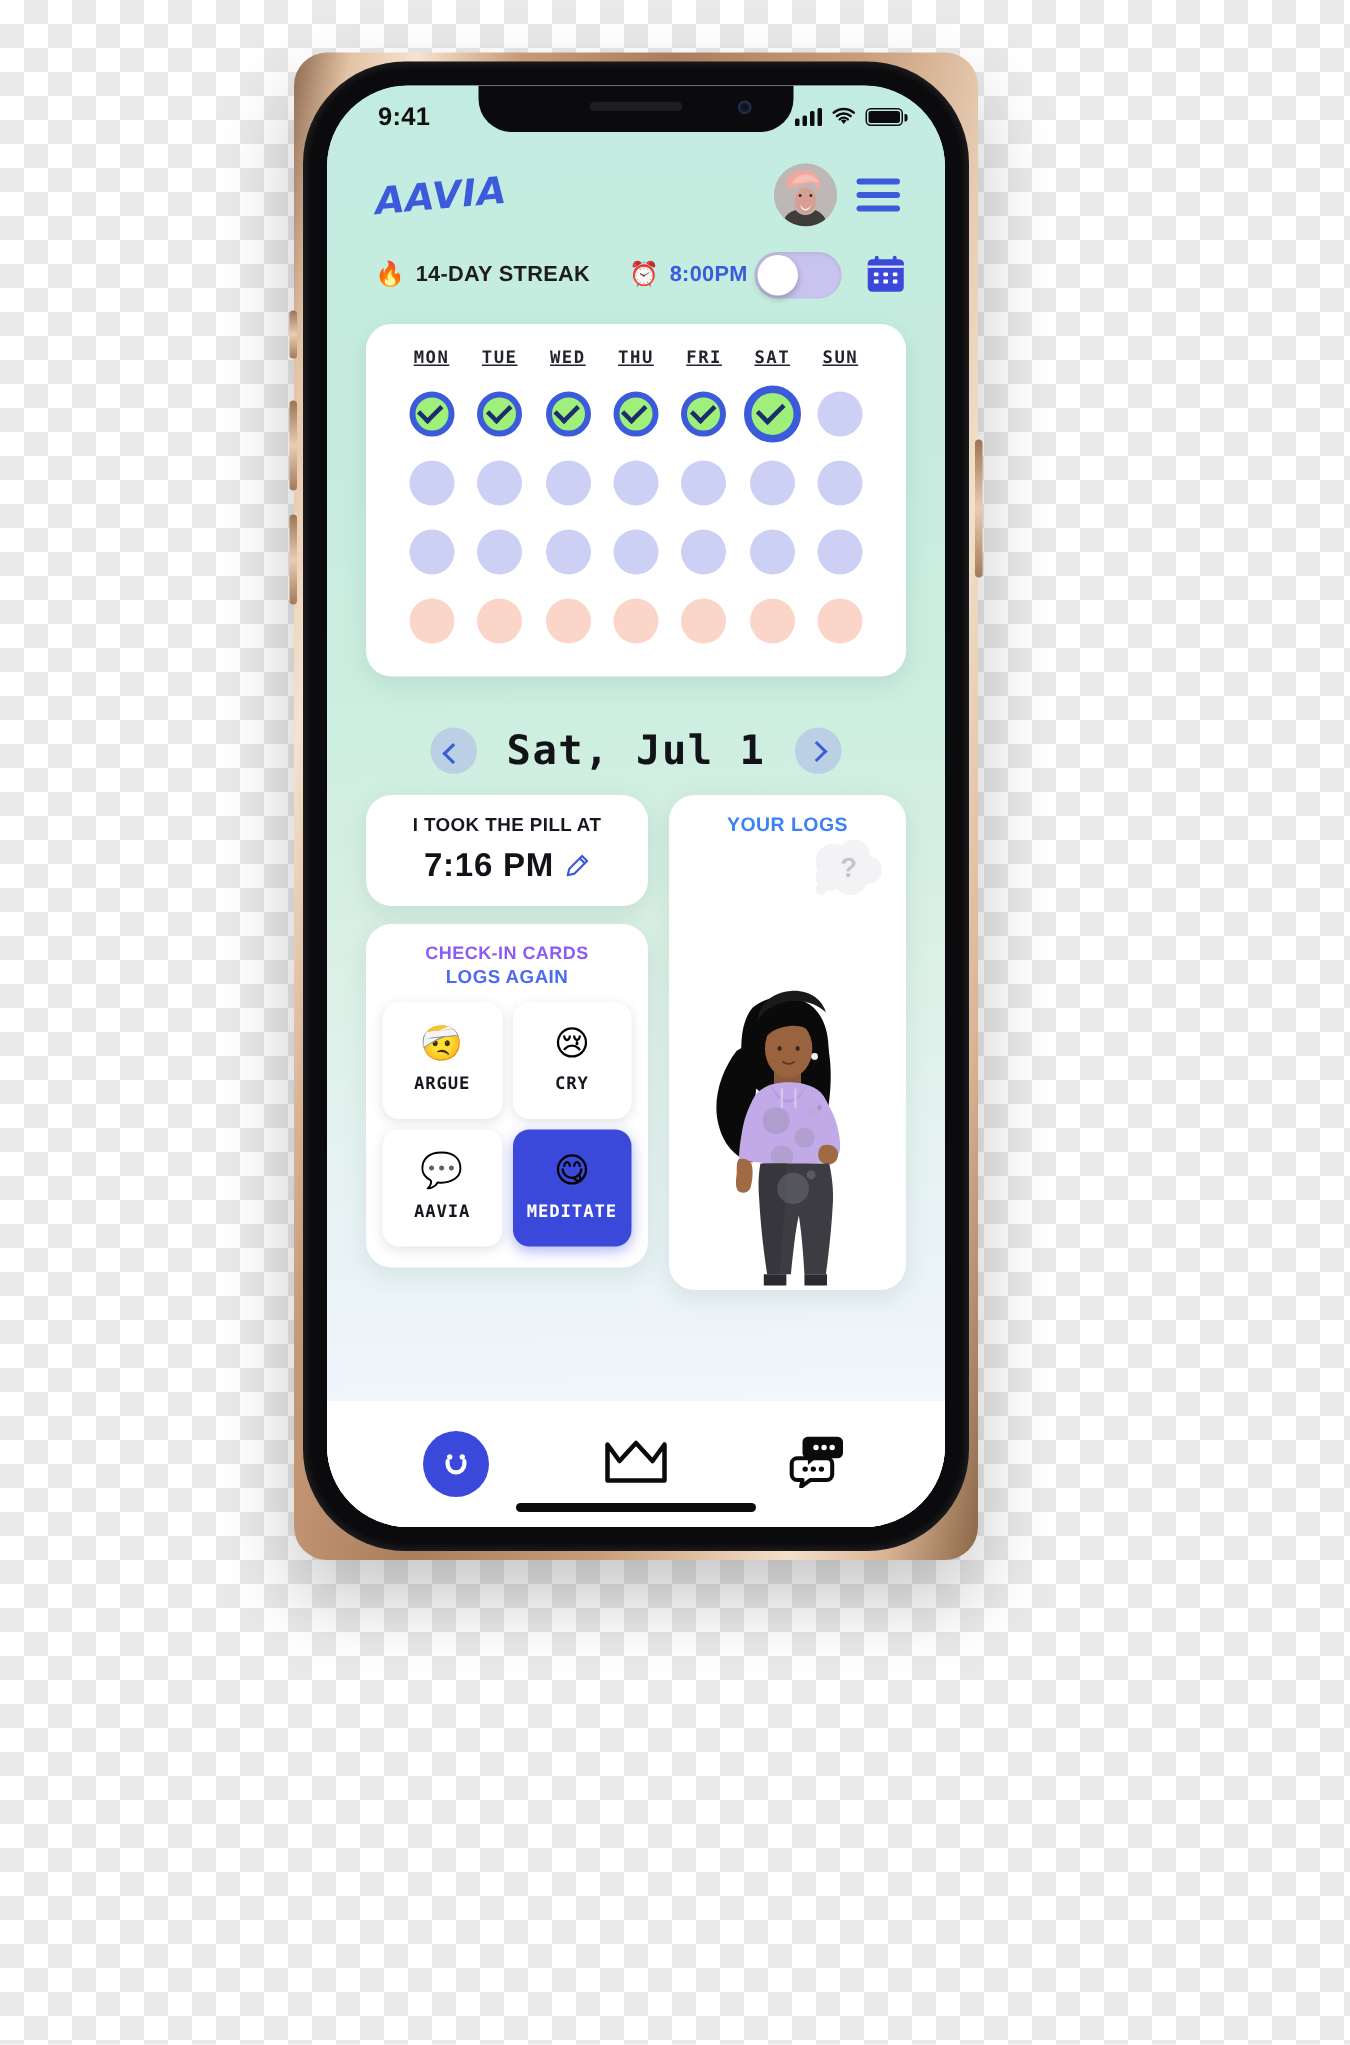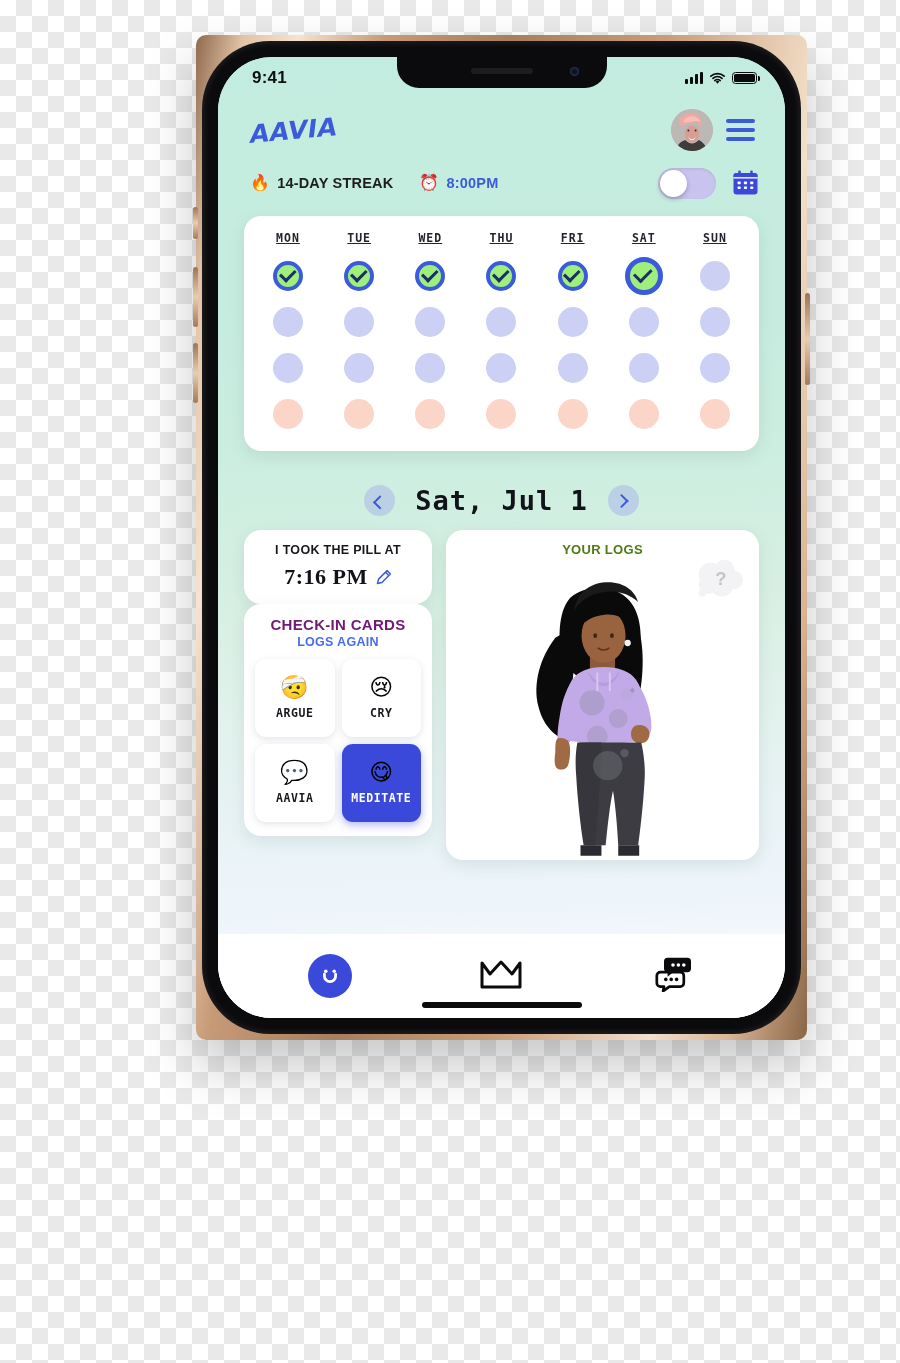--- a/index.html
+++ b/index.html
@@ -9,22 +9,22 @@
     background-image:
       linear-gradient(45deg,#e9e9e9 25%,transparent 25%,transparent 75%,#e9e9e9 75%),
       linear-gradient(45deg,#e9e9e9 25%,transparent 25%,transparent 75%,#e9e9e9 75%);
     background-size:32px 32px;
     background-position:0 0,16px 16px;
     background-color:#ffffff;
   }
 
   
   #phone{
-    position:absolute;left:196px;top:35px;width:611px;height:1005px;
-    border-radius:10px;
+    position:absolute;left:196px;top:35px;width:456px;height:1005px;
+    border-radius:22px;
     background:linear-gradient(100deg,#8e6a4e 0%,#e3c3a5 6%,#f6e2cf 13%,#c79a77 24%,#a87e5e 40%,#c99d79 60%,#f3dfca 80%,#d9b594 90%,#8a6648 100%);
     box-shadow:0 26px 52px rgba(0,0,0,.22);
   }
   #bezel{
     position:absolute;left:6px;top:6px;right:6px;bottom:6px;
     border-radius:68px;background:#0b0b0d;
     box-shadow:inset 0 0 6px 2px rgba(255,255,255,.09);
   }
   #screen{
     position:absolute;left:16px;top:16px;right:16px;bottom:16px;
@@ -105,49 +105,49 @@
   
   #datenav{flex:0 0 auto;display:flex;align-items:center;justify-content:center;gap:20px;margin-top:34px;}
   .navbtn{width:31px;height:31px;border-radius:50%;background:#bcd0e5;display:flex;align-items:center;justify-content:center;cursor:pointer;}
   .navbtn i{display:block;width:8px;height:8px;border-top:2.6px solid #3b5bdb;border-right:2.6px solid #3b5bdb;}
   .navbtn.prev i{transform:rotate(-135deg) translate(-1px,-1px);}
   .navbtn.next i{transform:rotate(45deg) translate(-1px,1px);}
   #datetext{font-family:"DejaVu Sans Mono",monospace;font-size:27px;font-weight:700;color:#111318;letter-spacing:1px;}
 
   
   #content{flex:1 1 auto;display:flex;gap:14px;padding:14px 26px 0 26px;align-items:flex-start;}
-  #colL{width:188px;display:flex;flex-direction:column;}
+  #colL{width:188px;display:flex;flex-direction:column;gap:12px;}
   #colR{flex:1 1 auto;}
   .card{background:#fff;border-radius:17px;box-shadow:0 5px 16px rgba(70,110,100,.13);}
 
   
   #pillcard{padding:13px 10px 14px 10px;text-align:center;}
   #pill-label{font-size:12.5px;font-weight:800;color:#16181d;letter-spacing:.3px;}
   #pill-timerow{margin-top:7px;display:flex;align-items:center;justify-content:center;gap:7px;}
-  #pill-time{font-family:Liberation Serif, serif;font-size:22px;font-weight:700;color:#111318;letter-spacing:.5px;}
+  #pill-time{font-family:Liberation Sans, sans-serif;font-size:22px;font-weight:700;color:#111318;letter-spacing:.5px;}
   #pencil{width:17px;height:17px;}
 
   
   #checkcard{padding:12px 11px 14px 11px;}
-  #check-title{text-align:center;font-size:15px;font-weight:800;color:#701a75;letter-spacing:.3px;}
+  #check-title{text-align:center;font-size:12px;font-weight:800;color:#8b5cf6;letter-spacing:.3px;}
   #check-sub{text-align:center;font-size:12.5px;font-weight:800;color:#4a6bf0;letter-spacing:.3px;margin-top:2px;cursor:pointer;}
   #chips{margin-top:10px;display:grid;grid-template-columns:1fr 1fr;gap:7px;}
   .chip{
     background:#fff;border-radius:11px;height:78px;
     display:flex;flex-direction:column;align-items:center;justify-content:center;gap:7px;
     box-shadow:0 2px 7px rgba(80,95,120,.17);cursor:pointer;
   }
   .chip .gl{font-size:23px;line-height:1;font-family:"DejaVu Sans",sans-serif;}
   .chip .cl{font-size:11.5px;font-weight:700;color:#16181d;letter-spacing:.6px;font-family:"DejaVu Sans Mono",monospace;}
   .chip.sel{background:#3b49db;box-shadow:0 3px 9px rgba(59,73,219,.4);}
   .chip.sel .cl{color:#fff;}
 
   
   #logscard{padding:12px 0 0 0;height:318px;position:relative;overflow:hidden;display:flex;flex-direction:column;}
-  #logs-title{text-align:center;font-size:13px;font-weight:800;color:#4d7c0f;letter-spacing:.3px;}
+  #logs-title{text-align:center;font-size:13px;font-weight:800;color:#3b82f6;letter-spacing:.3px;}
   #figure{position:absolute;left:0;right:0;top:26px;bottom:0;}
   #thought{position:absolute;right:13px;top:26px;width:54px;height:48px;}
   #addlog{
     position:absolute;left:18px;right:18px;bottom:14px;height:43px;border-radius:22px;
     background:#3b49db;color:#fff;font-size:19px;font-weight:800;letter-spacing:.4px;
     display:flex;align-items:center;justify-content:center;cursor:pointer;
     box-shadow:0 4px 11px rgba(59,73,219,.35);
   }
 
   

